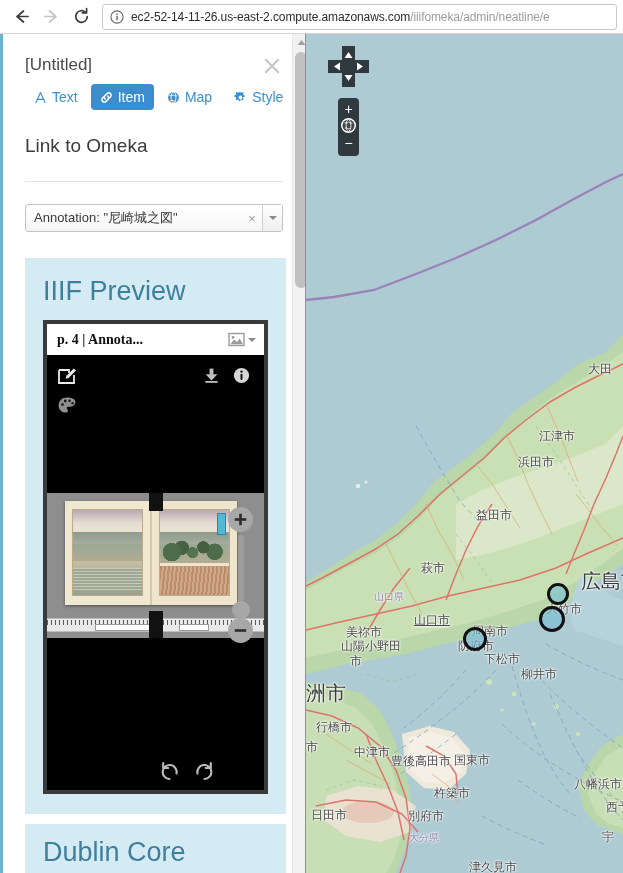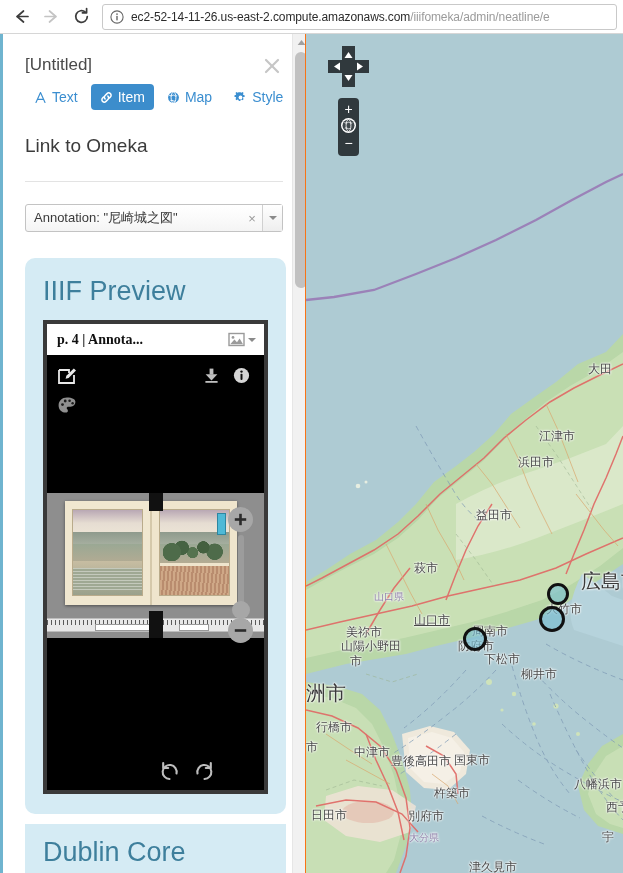--- a/index.html
+++ b/index.html
@@ -146,21 +146,20 @@
     border-right: 4px solid transparent;
     border-top: 4px solid #8a8a8a;
   }
 
   
   .iiif-card {
     margin: 26px 0 0 0;
     background: #d5ebf4;
     padding: 16px 18px 20px 18px;
     width: 261px;
-    border-radius: 10px;
   }
   .iiif-heading {
     font-size: 27px;
     color: #3e7f9c;
     font-weight: 400;
     line-height: 34px;
     margin-bottom: 12px;
   }
 
   .mirador {
@@ -716,21 +715,21 @@
         <path d="M60 640 L86 648 L112 640"></path>
         <path d="M20 756 L48 746 L76 752"></path>
       </g>
     </svg>
 
     <div id="map-labels">
         <div class="map-label " style="left: 282px; top: 327px;">大田</div>
         <div class="map-label " style="left: 233px; top: 394px;">江津市</div>
         <div class="map-label " style="left: 212px; top: 420px;">浜田市</div>
         <div class="map-label " style="left: 170px; top: 473px;">益田市</div>
-        <div class="map-label " style="left: 108px; top: 526px;">萩市</div>
+        <div class="map-label " style="left: 115px; top: 526px;">萩市</div>
         <div class="map-label pref" style="left: 68px; top: 556px;">山口県</div>
         <div class="map-label " style="left: 108px; top: 578px; text-decoration: underline;">山口市</div>
         <div class="map-label " style="left: 40px; top: 590px;">美祢市</div>
         <div class="map-label big" style="left: 275px; top: 534px;">広島市</div>
         <div class="map-label " style="left: 240px; top: 567px;">大竹市</div>
         <div class="map-label " style="left: 166px; top: 589px;">周南市</div>
         <div class="map-label " style="left: 35px; top: 604px;">山陽小野田</div>
         <div class="map-label " style="left: 44px; top: 619px;">市</div>
         <div class="map-label " style="left: 152px; top: 604px;">防府市</div>
         <div class="map-label " style="left: 178px; top: 617px;">下松市</div>

